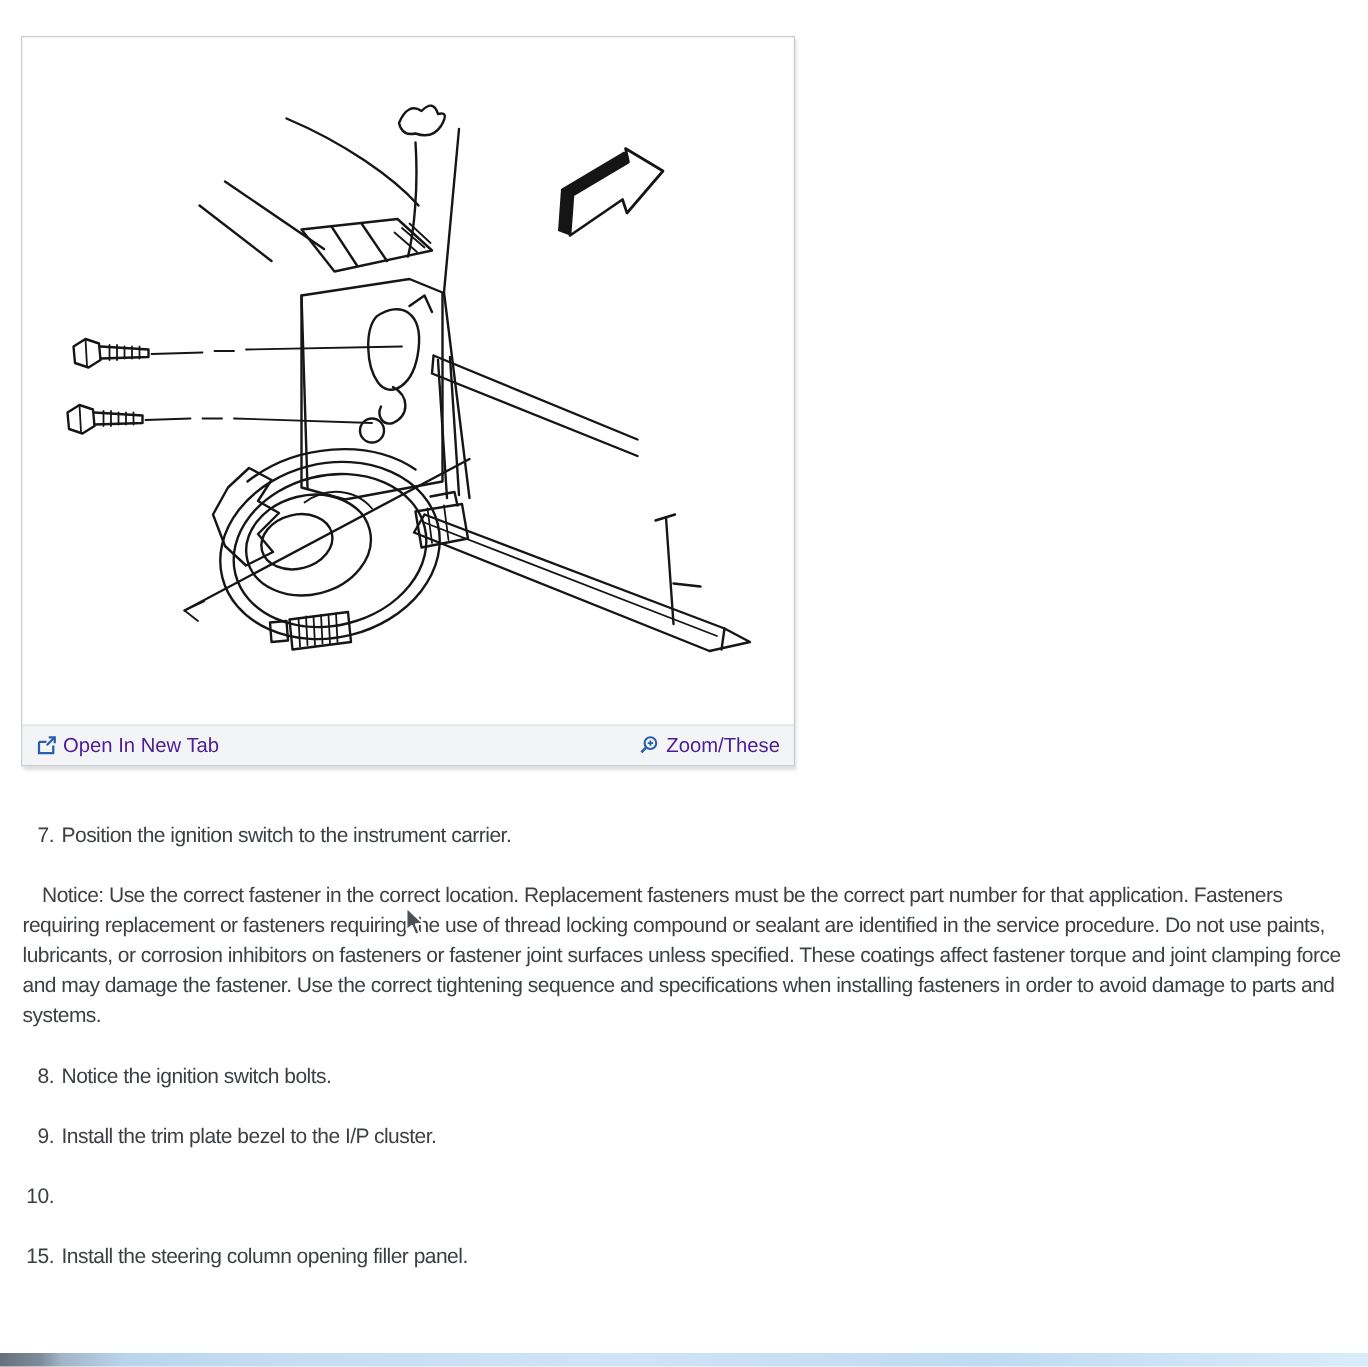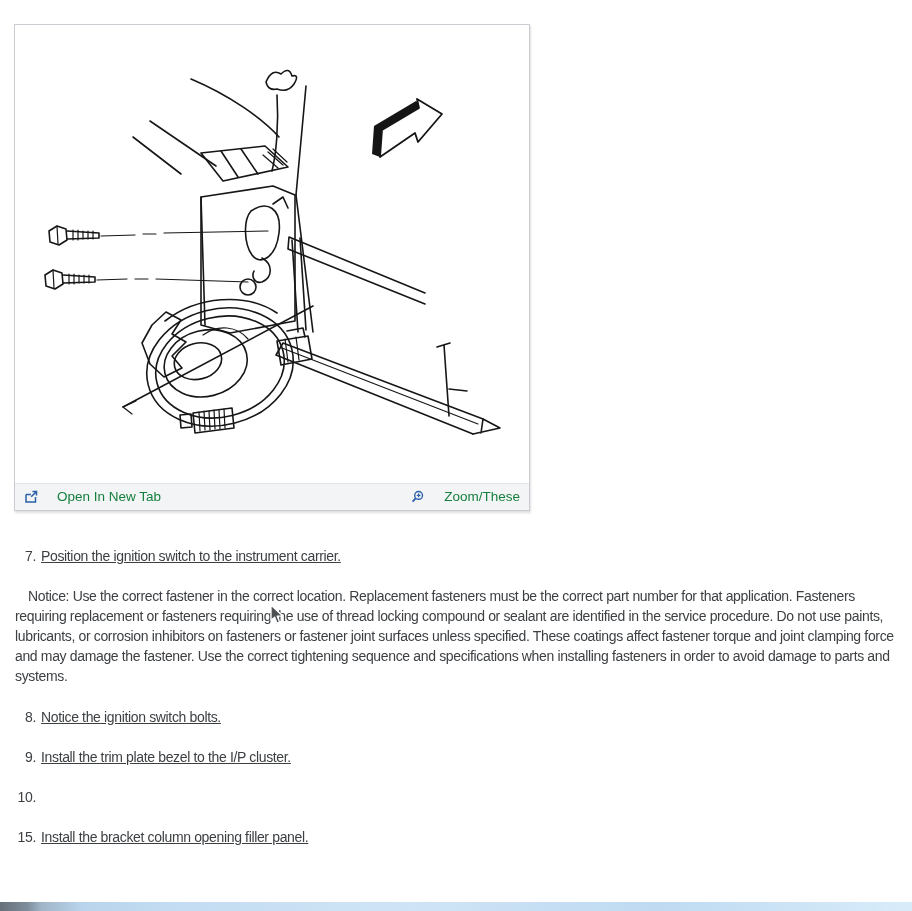--- a/index.html
+++ b/index.html
@@ -17,34 +17,34 @@
     box-shadow:1px 2px 2px rgba(0,0,0,.13);
   }
   .figure-image{width:514px;height:458px;background:#fff;overflow:hidden;}
   .figure-image svg{display:block;}
   .figure-toolbar{
     height:27px;background:#f3f4f5;border-top:1px solid #e2e4e7;
     display:flex;justify-content:space-between;align-items:center;
     padding:0 9px;box-sizing:border-box;
   }
   .tool-link{
-    display:flex;align-items:flex-start;gap:19px;
-    color:#15803d;font-size:13.5px;cursor:pointer;text-decoration:none;
+    display:flex;align-items:flex-start;gap:4px;
+    color:#4c1d95;font-size:13.5px;cursor:pointer;text-decoration:none;
     line-height:1;
   }
   .tool-link svg{display:block;}
   
   .content{
     position:absolute;left:0;top:546px;width:912px;
     padding:0 12px 0 15px;box-sizing:border-box;
     font-size:14px;line-height:20px;letter-spacing:-0.35px;
   }
   .step{display:flex;margin:0 0 20px 0;}
   .step .num{flex:none;width:21px;text-align:right;}
-  .step .stext{margin-left:5px;text-decoration:underline;}
+  .step .stext{margin-left:5px;}
   .notice{margin:0 0 21px 0;text-indent:13px;}
   .notice .lbl{font-weight:normal;margin-top:37px;}
   .torque{font-weight:bold;margin:0 0 21px 19px;}
   
   .taskbar-edge{
     position:absolute;left:0;bottom:0;width:912px;height:9px;
     background:linear-gradient(to right,
       #66707a 0%, #7e8d9b 3%, #a0b5c7 4.5%, #b9d4ec 9%,
       #c4ddf2 20%, #cfe4f6 45%, #bfdaf1 72%, #cfe6f7 90%, #d9ecfa 100%);
   }
@@ -180,21 +180,21 @@
     <span class="num">9.</span>
     <span class="stext">Install the trim plate bezel to the I/P cluster.</span>
   </div>
 
   <div class="step">
     <span class="num">10.</span>
   </div>
 
   <div class="step">
     <span class="num">15.</span>
-    <span class="stext">Install the bracket column opening filler panel.</span>
+    <span class="stext">Install the steering column opening filler panel.</span>
   </div>
 </div>
 
 <div class="taskbar-edge"></div>
 
 <div class="cursor">
   <svg width="15" height="22" viewBox="0 0 15 22">
     <path d="M1,1 L1,16.2 L4.6,13.2 L7,19.2 L9.6,18 L7.2,12.2 L12.4,11.8 Z" fill="#4e5154" stroke="#ffffff" stroke-width="1.3" stroke-linejoin="round"></path>
   </svg>
 </div>

